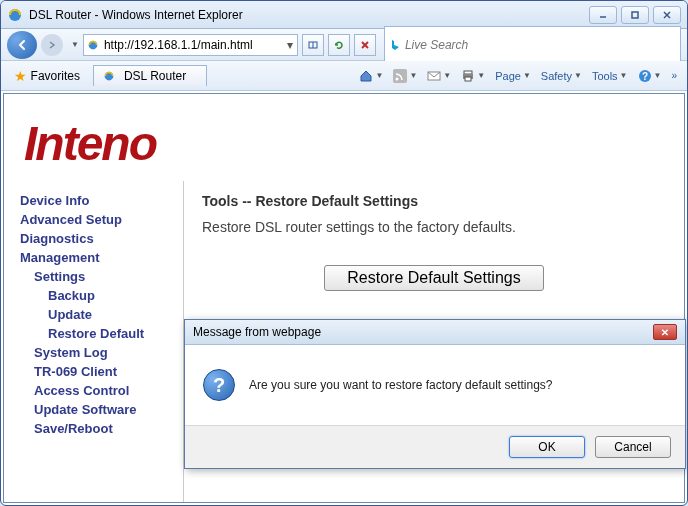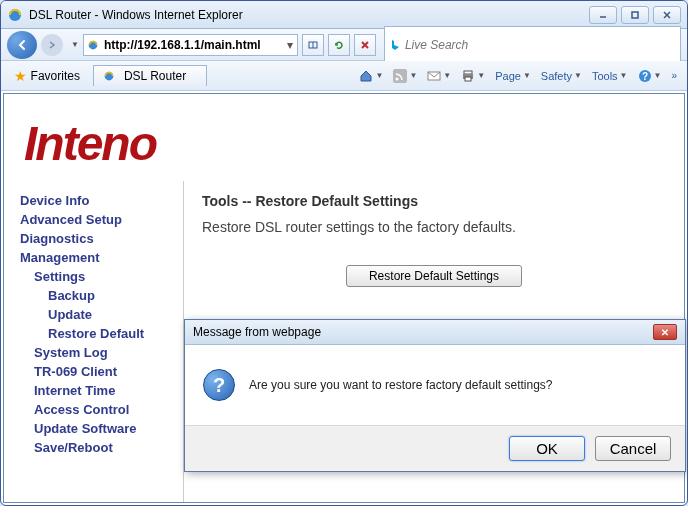--- a/index.html
+++ b/index.html
@@ -11,21 +11,21 @@
   .titlebar .ie-icon { width: 16px; height: 16px; margin-right: 6px; }
   .titlebar .title { color: #000; font-size: 12px; flex: 1; }
   .win-controls { display: flex; gap: 4px; }
   .win-btn { width: 28px; height: 18px; background: linear-gradient(#f9fcff,#d6e4f4); border: 1px solid #9db7d8; border-radius: 3px; display: flex; align-items: center; justify-content: center; font-size: 10px; color: #3a5a88; }
 
   .navbar { height: 32px; background: linear-gradient(#f4f8fd,#e1ebf7); display: flex; align-items: center; padding: 2px 6px; gap: 4px; border-bottom: 1px solid #b8ccde; }
   .nav-back { width: 30px; height: 28px; border-radius: 50%; background: radial-gradient(circle at 30% 30%, #72a9e8, #2a65b3); display: flex; align-items: center; justify-content: center; color: #fff; font-size: 14px; }
   .nav-fwd { width: 22px; height: 22px; border-radius: 50%; background: #cfdaeb; display:flex;align-items:center;justify-content:center;color:#7a8aa0;font-size:11px; margin-right:4px;}
   .addr-wrapper { display: flex; align-items: center; background: #fff; border: 1px solid #9db7d8; height: 22px; flex: 0 0 215px; }
   .addr-ieicon { width:18px; display:flex;align-items:center;justify-content:center;}
-  .addr { border:none; outline:none; font-size:12px; flex:1; padding: 0 2px; font-family: inherit; font-weight: bold; }
+  .addr { border:none; outline:none; font-size:12px; flex:1; padding: 0 2px; font-family: inherit; }
   .addr-drop { width:14px; text-align:center; color:#555;}
   .small-btn { width:22px;height:22px;border:1px solid #9db7d8;background:linear-gradient(#fdfdfe,#e5edf7);display:flex;align-items:center;justify-content:center;font-size:11px;color:#2a5a9a;}
   .search-wrapper { display:flex; align-items:center; background:#fff; border:1px solid #9db7d8; height:38px; flex:1; margin-left:4px;}
   .search-icon { width:20px; display:flex;align-items:center;justify-content:center;}
   .search { border:none;outline:none;font-size:12px;flex:1;color:#7a7a7a;font-style:italic; font-family: inherit;}
 
   .favbar { height: 30px; background: linear-gradient(#f4f8fd,#e1ebf7); display:flex; align-items:center; padding: 0 6px; border-bottom:1px solid #b8ccde; gap:6px;}
   .fav-btn { display:flex;align-items:center;gap:4px;padding:2px 6px;border:1px solid transparent;}
   .fav-star { color:#f2a100; font-size:14px;}
   .tab { display:flex;align-items:center;gap:8px;background:linear-gradient(#fdfdfe,#e8eef8);border:1px solid #9db7d8;padding:3px 20px 3px 8px;border-bottom:none;}
@@ -38,31 +38,31 @@
   .logo-area { padding: 22px 20px 10px 20px; }
   .logo { font-family: "Arial Black", Arial, sans-serif; font-size: 48px; font-weight: 900; font-style: italic; color: #b01116; letter-spacing: -2px; }
   .body-area { display:flex; flex:1; }
   .sidebar { width: 180px; border-right: 1px solid #ccc; padding: 10px 0 10px 16px; }
   .sidebar .item { color:#303b8b; font-weight:bold; font-size:13px; padding:2px 0; cursor:pointer; }
   .sidebar .sub1 { padding-left: 14px; }
   .sidebar .sub2 { padding-left: 28px; }
   .main { flex:1; padding: 12px 18px; position:relative;}
   .main h2 { font-size:14px; color:#333; margin-bottom:10px; font-weight:bold;}
   .main p { font-size:14px; color:#444; margin-bottom:30px;}
-  .restore-btn { display:block; margin: 0 auto; padding: 3px 22px; background: linear-gradient(#fdfdfd,#e4e4e4); border:1px solid #8a8a8a; border-radius:3px; font-size:12px;}
+  .restore-btn { display:block; margin: 0 auto; padding: 3px 22px; background: linear-gradient(#fdfdfd,#e4e4e4); border:1px solid #8a8a8a; border-radius:3px; font-size:16px;}
 
   .dialog { position:absolute; top: 138px; left: 0px; right:-2px; background:#eab308; border:1px solid #5a7aa8; box-shadow: 2px 2px 8px rgba(0,0,0,0.3); }
   .dialog-title { background: linear-gradient(#eaf2fb,#cfdfef); padding:4px 8px; font-size:12px; display:flex; align-items:center; border-bottom:1px solid #a8bed8;}
   .dialog-title span { flex:1; }
   .dialog-close { width:24px;height:16px;background:linear-gradient(#e98a85,#c53a2a);border:1px solid #933;border-radius:2px;color:#fff;display:flex;align-items:center;justify-content:center;font-size:10px;font-weight:bold;}
   .dialog-body { padding: 24px 18px; display:flex; align-items:center; gap:14px; background:#fff;}
   .q-icon { width:32px;height:32px;border-radius:50%;background:radial-gradient(circle at 30% 30%, #7bb3f0,#2a65b3);color:#fff;display:flex;align-items:center;justify-content:center;font-size:20px;font-weight:bold;border:1px solid #1a4a8a;}
   .dialog-msg { font-size:12px; color:#222;}
   .dialog-buttons { padding:10px 14px; display:flex; justify-content:flex-end; gap:10px; background:#f0f0f0; border-top:1px solid #d8d8d8;}
-  .dlg-btn { width:76px; padding:3px 0; text-align:center; background:linear-gradient(#fdfdfd,#e4e4e4); border:1px solid #8a8a8a; border-radius:3px; font-size:15px;}
+  .dlg-btn { width:76px; padding:3px 0; text-align:center; background:linear-gradient(#fdfdfd,#e4e4e4); border:1px solid #8a8a8a; border-radius:3px; font-size:12px;}
   .dlg-btn.default { border:1px solid #3b7dd8; box-shadow:0 0 2px #6ba0e8;}
 
   svg { display:block; }
 </style>
 </head>
 <body>
 
 <div class="window">
 
   <div class="titlebar">
@@ -219,21 +219,20 @@
           <div class="item">Device Info</div>
           <div class="item">Advanced Setup</div>
           <div class="item">Diagnostics</div>
           <div class="item">Management</div>
           <div class="item sub1">Settings</div>
           <div class="item sub2">Backup</div>
           <div class="item sub2">Update</div>
           <div class="item sub2">Restore Default</div>
           <div class="item sub1">System Log</div>
           <div class="item sub1">TR-069 Client</div>
-          <div class="item sub1">Internet Time</div>
           <div class="item sub1">Access Control</div>
           <div class="item sub1">Update Software</div>
           <div class="item sub1">Save/Reboot</div>
         </div>
       <div class="main">
         <h2>Tools -- Restore Default Settings</h2>
         <p>Restore DSL router settings to the factory defaults.</p>
         <button class="restore-btn">Restore Default Settings</button>
 
         <div class="dialog">

